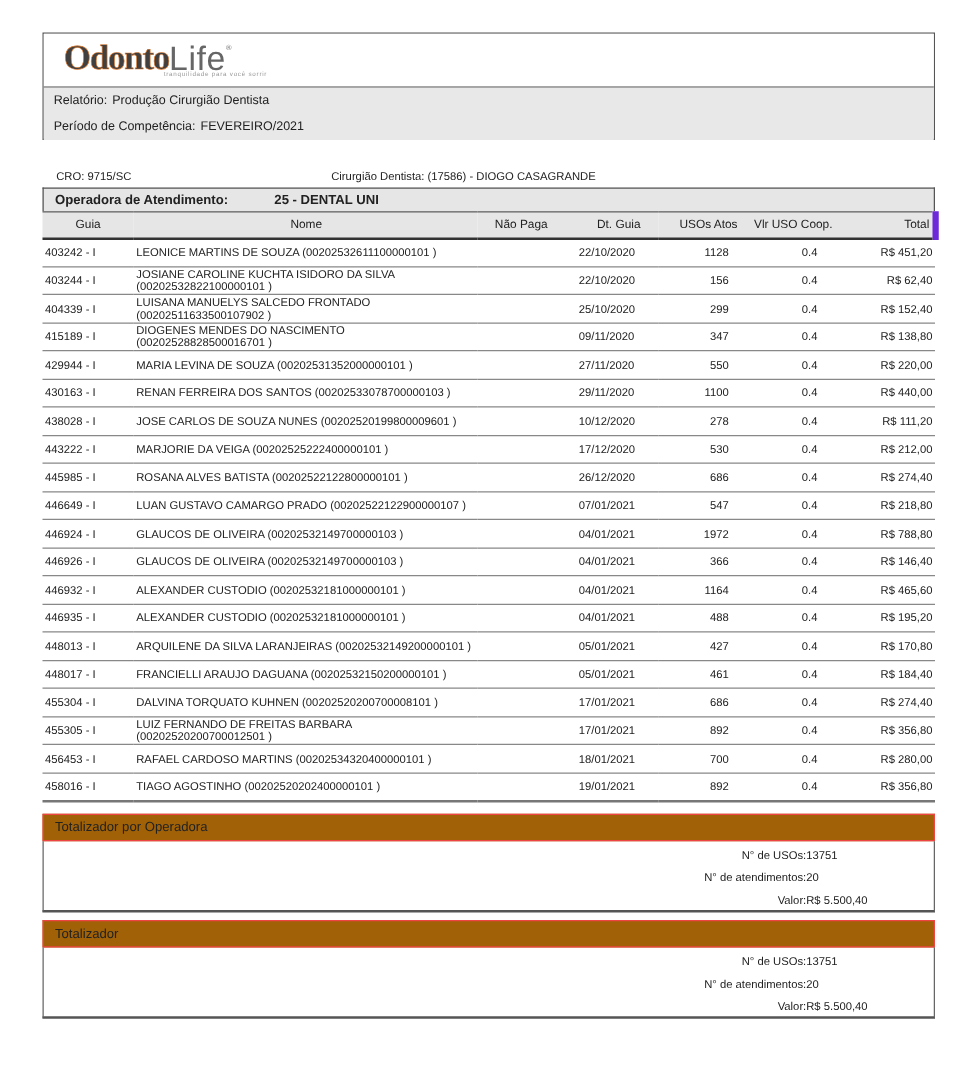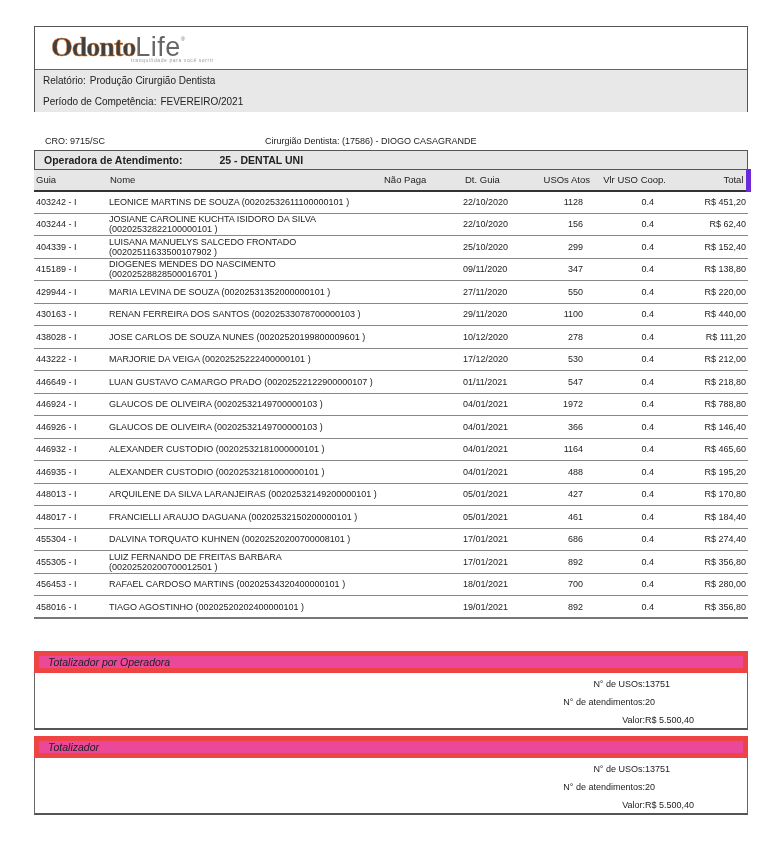--- a/index.html
+++ b/index.html
@@ -40,21 +40,21 @@
     position: absolute; left: 34px; top: 150px; width: 714px;
   }
   .operadora-bar {
     height: 19px; background: #e6e6e6; border: 1px solid #555; border-bottom: none;
     display: flex; align-items: center; font-size: 10.5px; padding-left: 9px; font-weight: bold;
   }
   .operadora-bar .val { margin-left: 37px; }
   table { border-collapse: collapse; width: 714px; table-layout: fixed; }
   thead tr { background: #e6e6e6; height: 21px; }
   thead th {
-    font-weight: normal; font-size: 9.5px; color: #222; text-align: left;
+    font-weight: normal; font-size: 9.5px; color: #222; text-align: center;
     border-top: 1px solid #555; border-bottom: 2px solid #333; padding: 0 2px;
   }
   thead th:last-child { border-right: 5px solid #6d28d9; margin-top: 42px; }
   tbody td { font-size: 9px; color: #222; border-bottom: 1px solid #888; padding: 0 2px; vertical-align: middle; }
   tbody tr { height: 22.5px; }
   tbody tr:last-child td { border-bottom: 2px solid #777; }
   td.nome { line-height: 10px; }
   .c-guia { width: 73px; }
   .c-nome { width: 275px; }
   .c-nao { width: 70px; }
@@ -65,22 +65,22 @@
   .right { text-align: right; }
   td.uso { text-align: right; padding-right: 17px; }
   td.vlr { text-align: right; padding-right: 26px; }
   td.tot { text-align: right; padding-right: 2px; }
   td.dt { padding-left: 11px; }
 
   .totalizer {
     position: absolute; left: 34px; width: 714px;
   }
   .tot-title {
-    height: 22px; background: #ec4899; border: 5px solid #ef4444; padding-left: 9px;
-    font-size: 10.5px; display: flex; align-items: center; font-style: italic;
+    height: 22px; background: #a16207; border: 1px solid #ef4444; padding-left: 9px;
+    font-size: 10.5px; display: flex; align-items: center;
   }
   .tot-body {
     border-left: 1px solid #666; border-right: 1px solid #666; border-bottom: 2px solid #555;
     height: 57px; padding-top: 2px;
   }
   .tot-row { display: flex; justify-content: flex-end; height: 18px; align-items: center; font-size: 9px; }
   .tot-row .lbl { text-align: right; width: 150px; }
   .tot-row .val { width: 102px; text-align: left; padding-right: 10px; }
 </style>
 </head>
@@ -197,24 +197,33 @@
         <tr>
           <td>443222 - I</td>
           <td class="nome">MARJORIE DA VEIGA (00202525222400000101 )</td>
           <td></td>
           <td class="dt">17/12/2020</td>
           <td class="uso">530</td>
           <td class="vlr">0.4</td>
           <td class="tot">R$ 212,00</td>
         </tr>
         <tr>
+          <td>445985 - I</td>
+          <td class="nome">ROSANA ALVES BATISTA (00202522122800000101 )</td>
+          <td></td>
+          <td class="dt">26/12/2020</td>
+          <td class="uso">686</td>
+          <td class="vlr">0.4</td>
+          <td class="tot">R$ 274,40</td>
+        </tr>
+        <tr>
           <td>446649 - I</td>
           <td class="nome">LUAN GUSTAVO CAMARGO PRADO (00202522122900000107 )</td>
           <td></td>
-          <td class="dt">01/11/2021</td>
+          <td class="dt">07/01/2021</td>
           <td class="uso">547</td>
           <td class="vlr">0.4</td>
           <td class="tot">R$ 218,80</td>
         </tr>
         <tr>
           <td>446924 - I</td>
           <td class="nome">GLAUCOS DE OLIVEIRA (00202532149700000103 )</td>
           <td></td>
           <td class="dt">04/01/2021</td>
           <td class="uso">1972</td>

